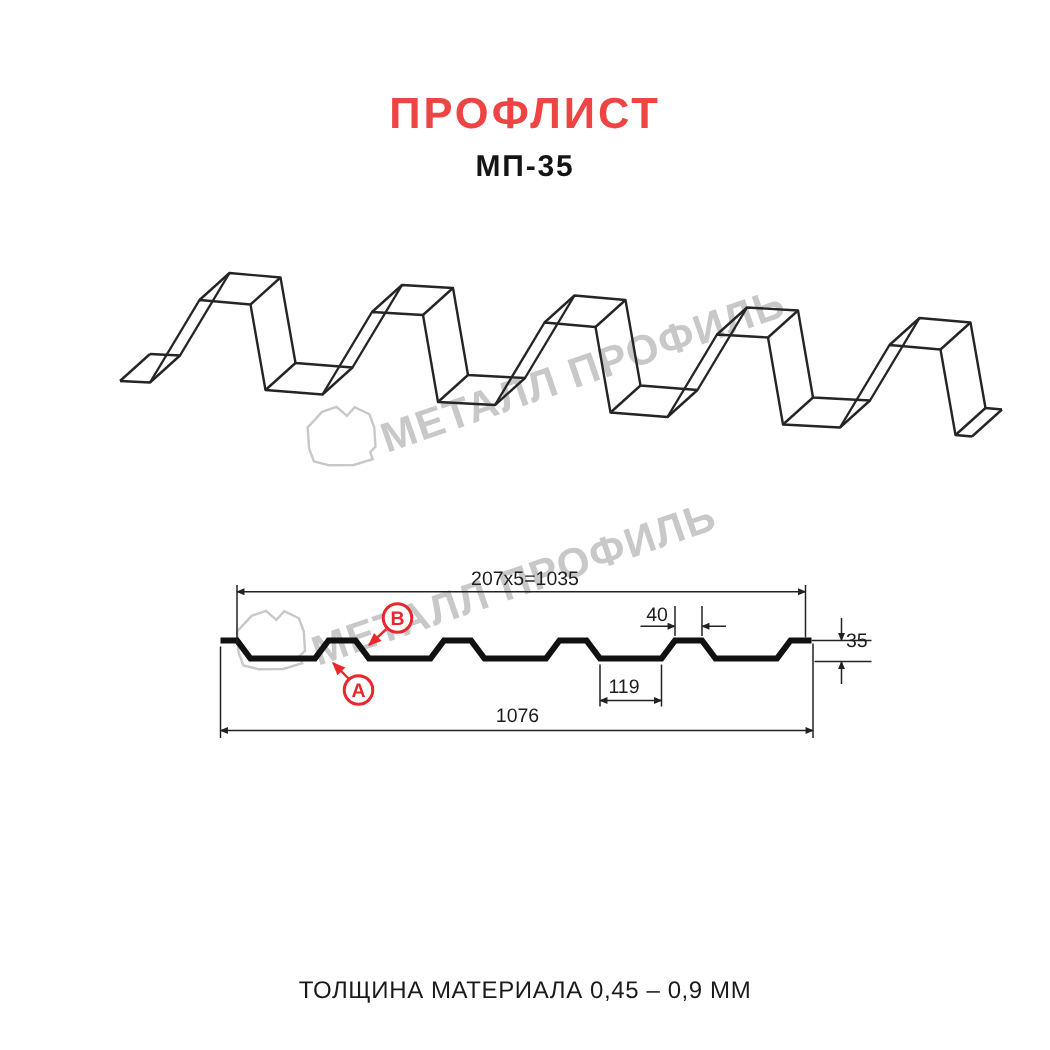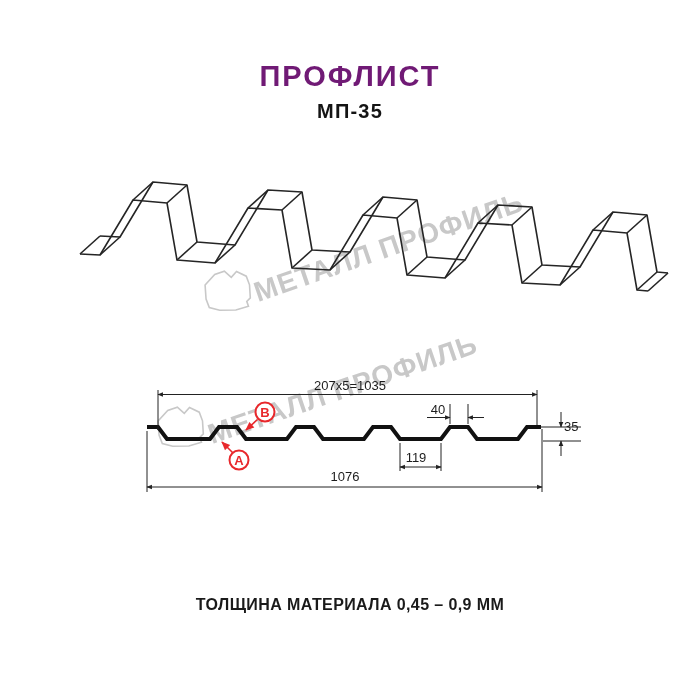--- a/index.html
+++ b/index.html
@@ -2,29 +2,29 @@
 <html><head>
 <meta charset="utf-8">
 <style>
   html,body{margin:0;padding:0;}
   body{
     width:700px;height:700px;position:relative;background:#ffffff;
     font-family:"Liberation Sans", sans-serif;overflow:hidden;
   }
   .page-title{
     position:absolute;top:60px;left:0;width:700px;text-align:center;
-    font-size:29px;font-weight:800;letter-spacing:2px;color:#701a75;
+    font-size:29px;font-weight:800;letter-spacing:2px;color:#ef4444;
   }
   .page-subtitle{
     position:absolute;top:100px;left:0;width:700px;text-align:center;
     font-size:20px;font-weight:700;letter-spacing:1.2px;color:#141414;
   }
   .page-caption{
-    position:absolute;top:596px;left:0;width:700px;text-align:center;
-    font-size:16px;font-weight:700;letter-spacing:0.4px;color:#1a1a1a;
+    position:absolute;top:652px;left:0;width:700px;text-align:center;
+    font-size:16px;font-weight:400;letter-spacing:0.4px;color:#1a1a1a;
   }
   svg.drawing{position:absolute;left:0;top:0;}
   .dim-text{font-size:13px;fill:#1d1d1d;font-weight:400;}
   .red-letter{font-size:13px;font-weight:700;fill:#e8282c;}
   .wm-text{font-size:28px;font-weight:700;fill:#c8c8c8;letter-spacing:1px;}
 </style>
 </head>
 <body>
 
 <div class="page-title">ПРОФЛИСТ</div>

